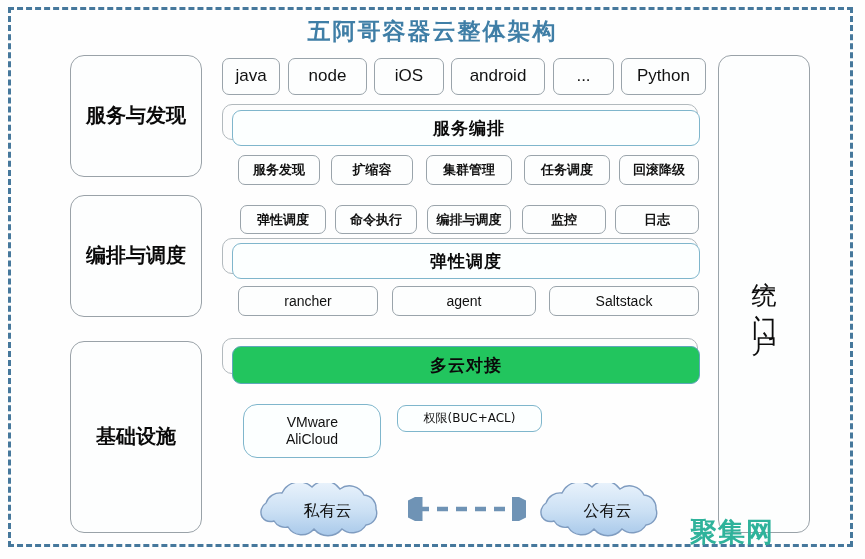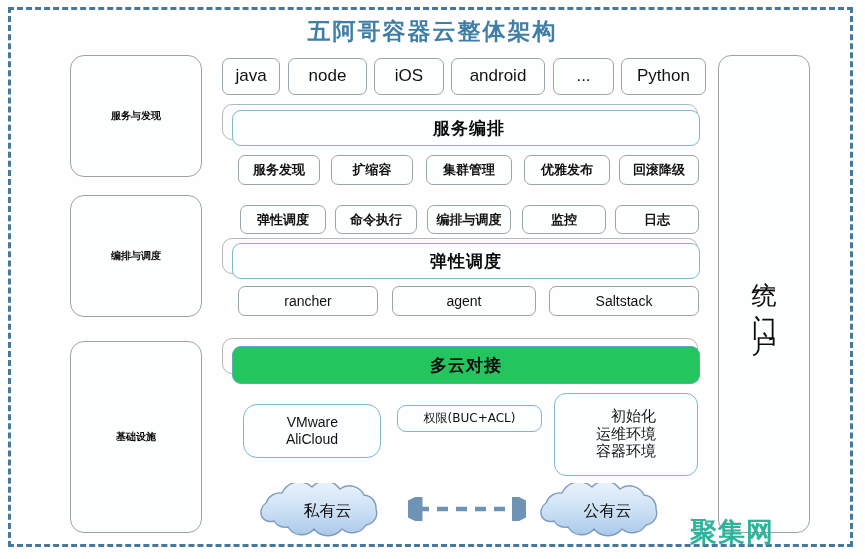--- a/index.html
+++ b/index.html
@@ -64,21 +64,21 @@
     border-color: #7fb6cc;
     background: #fcffff;
   }
   .box.tealish {
     border-color: #5fa7bb;
     background: #22c55e;
   }
   
   .cat-box {
     font-family: "DejaVu Sans", "Liberation Sans", sans-serif;
-    font-size: 10px;
+    font-size: 20px;
     font-weight: bold;
     color: #0a0a0a;
     border-radius: 14px;
     border: 1px solid #9aa2a8;
   }
   
   .bar-label {
     font-family: "DejaVu Sans", "Liberation Sans", sans-serif;
     font-size: 17px;
     font-weight: bold;
@@ -221,21 +221,21 @@
   <div class="box thin" style="left:238px; top:155px; width:82px; height:30px;">
     <span class="cn">服务发现</span>
   </div>
   <div class="box thin" style="left:331px; top:155px; width:82px; height:30px;">
     <span class="cn">扩缩容</span>
   </div>
   <div class="box thin" style="left:426px; top:155px; width:86px; height:30px;">
     <span class="cn">集群管理</span>
   </div>
   <div class="box thin" style="left:524px; top:155px; width:86px; height:30px;">
-    <span class="cn">优雅发布</span>
+    <span class="cn">任务调度</span>
   </div>
   <div class="box thin" style="left:619px; top:155px; width:80px; height:30px;">
     <span class="cn">回滚降级</span>
   </div>
 
   <div class="box thin" style="left:240px; top:205px; width:86px; height:29px;">
     <span class="cn">弹性调度</span>
   </div>
   <div class="box thin" style="left:335px; top:205px; width:82px; height:29px;">
     <span class="cn">命令执行</span>
@@ -269,25 +269,20 @@
   <div class="box tealish" style="left:232px; top:346px; width:468px; height:38px;">
     <span class="bar-label">多云对接</span>
   </div>
 
   <div class="box bluish multi-line" style="left:243px; top:404px; width:138px; height:54px;">
     <span class="latin-sm">VMware
 AliCloud</span>
   </div>
   <div class="box bluish" style="left:397px; top:405px; width:145px; height:27px;">
     <span class="cn-sm">权限(BUC+ACL)</span>
-  </div>
-  <div class="box bluish multi-line" style="left:554px; top:393px; width:144px; height:83px; border-radius:12px;">
-    <span class="cn-md">初始化
-运维环境
-容器环境</span>
   </div>
 
   <div class="cloud-wrap" style="left:240px; top:483px; width:175px; height:56px;">
     <svg width="175" height="56" viewBox="0 0 175 56">
       <defs>
         <linearGradient id="cgrad1" x1="0" y1="0" x2="0" y2="1">
           <stop offset="0%" stop-color="#eaf3fc"></stop>
           <stop offset="55%" stop-color="#cbe0f4"></stop>
           <stop offset="100%" stop-color="#a9c9ea"></stop>
         </linearGradient>

